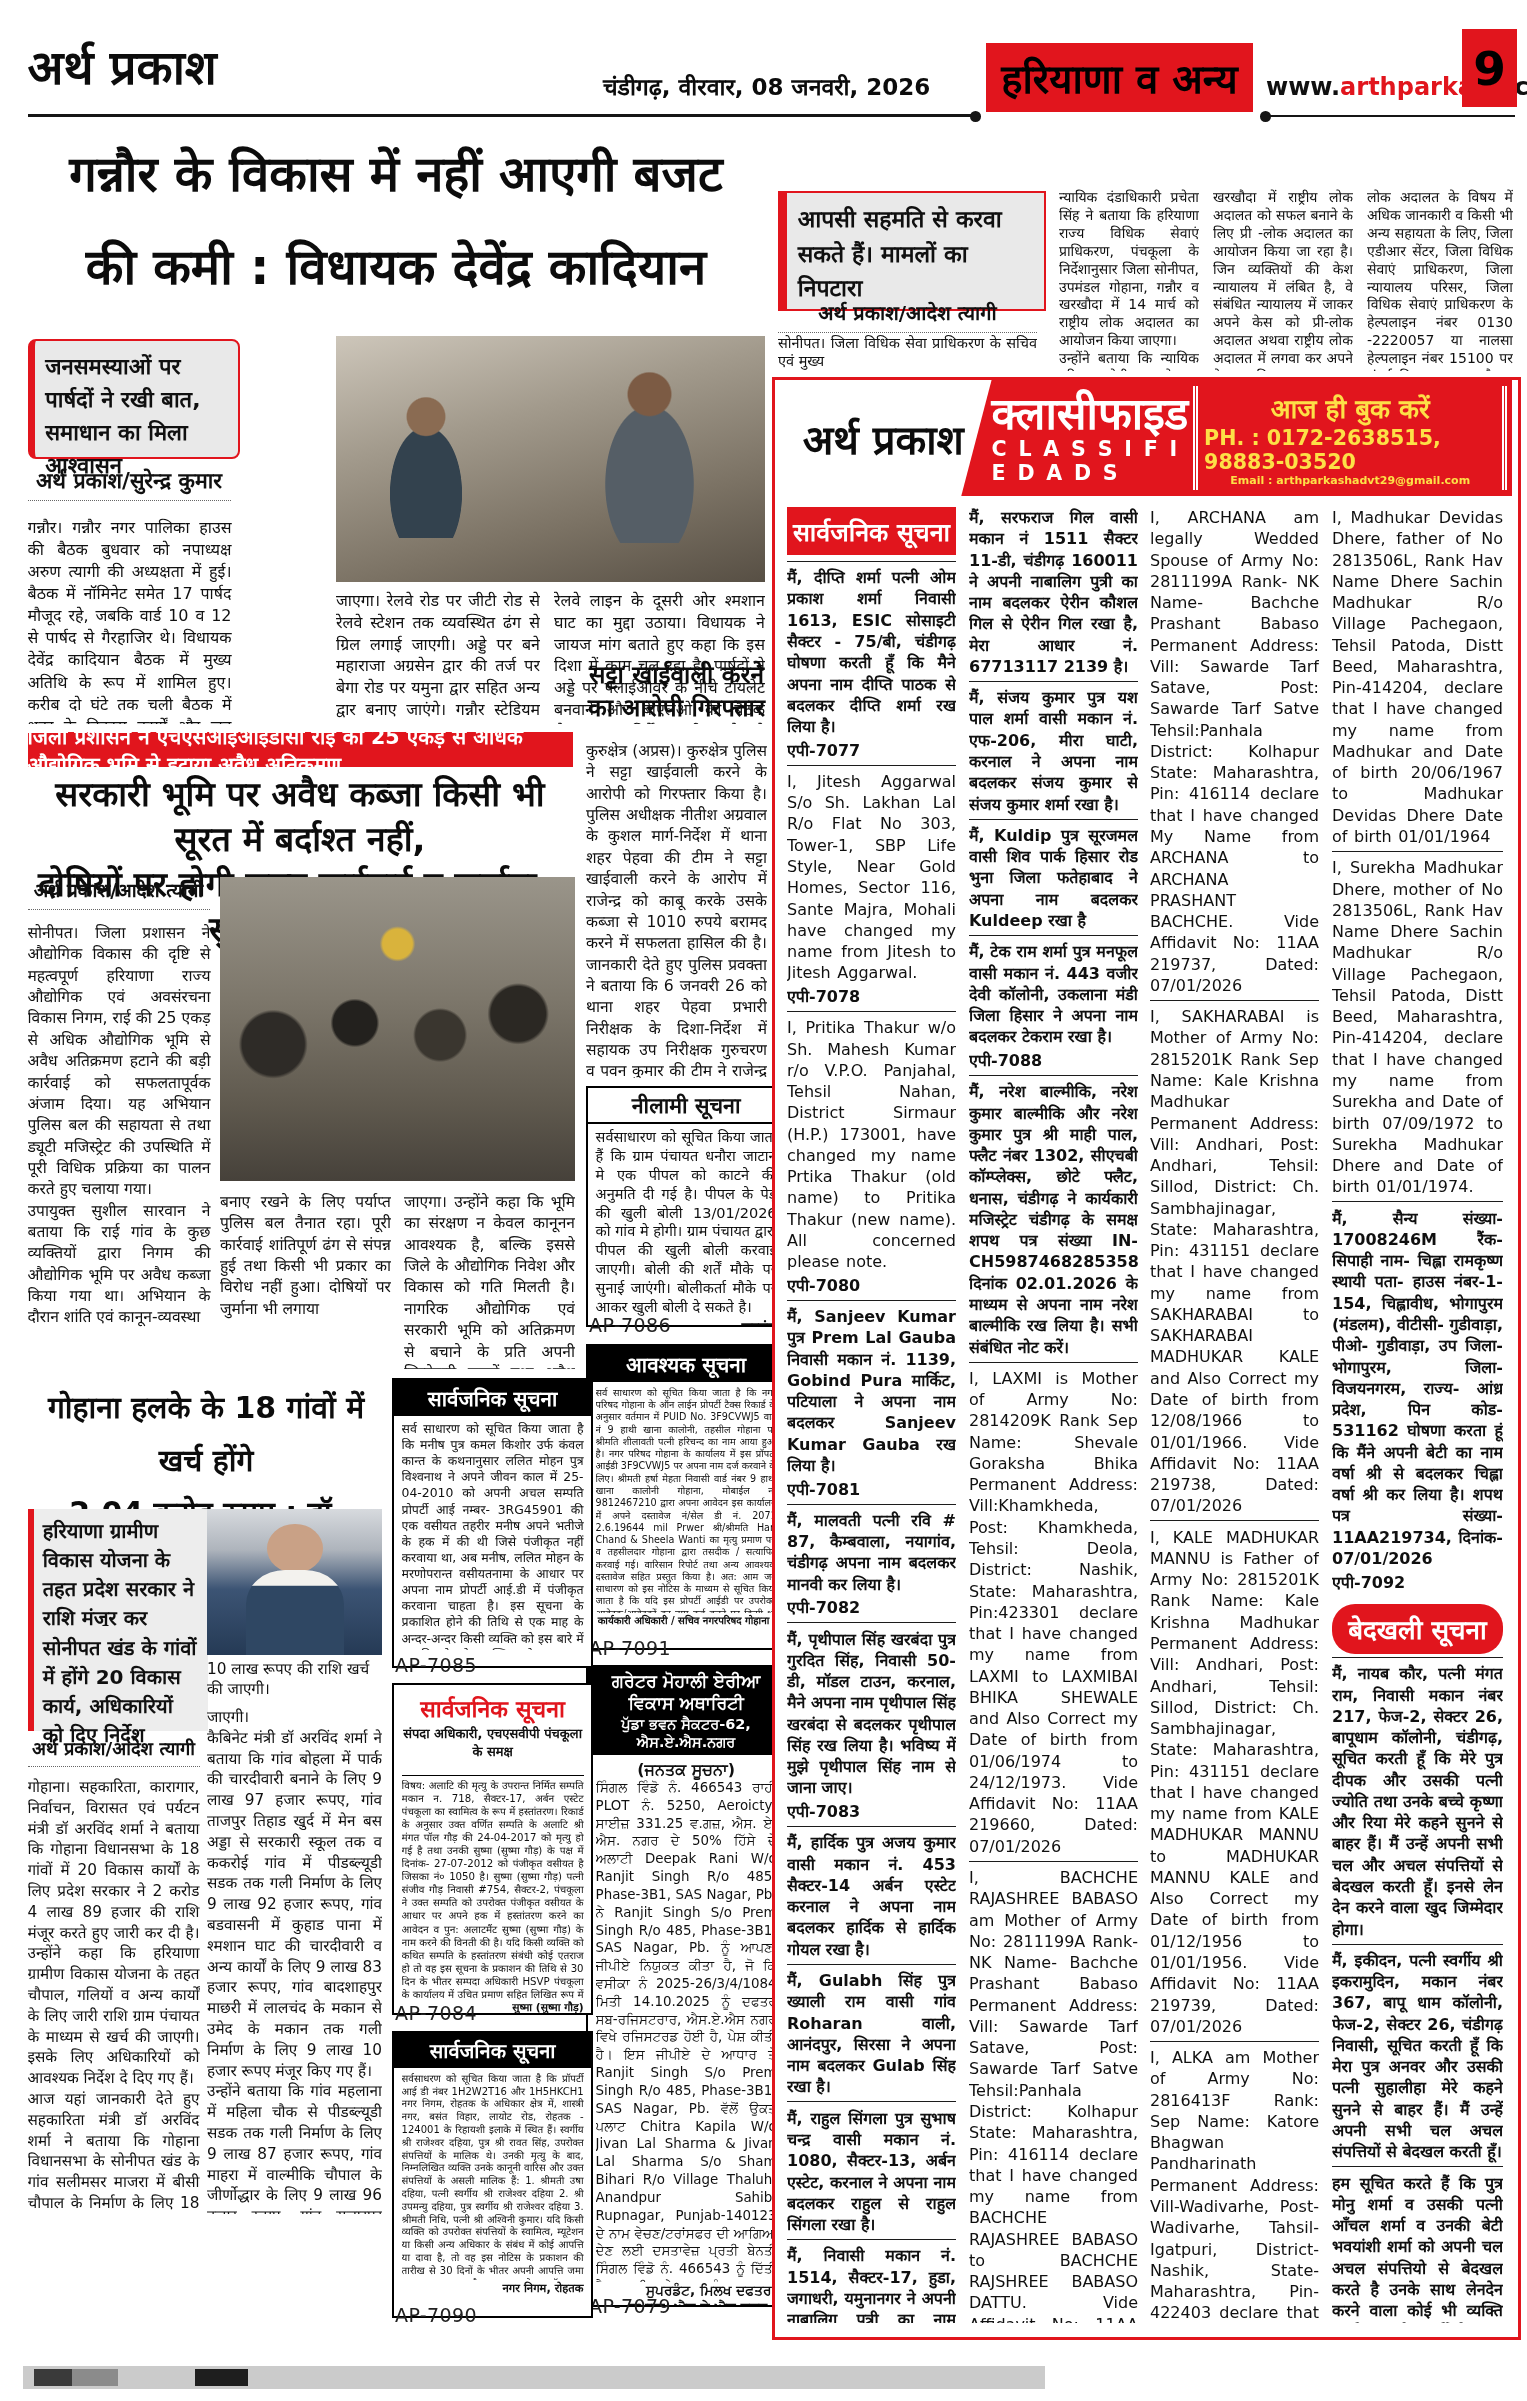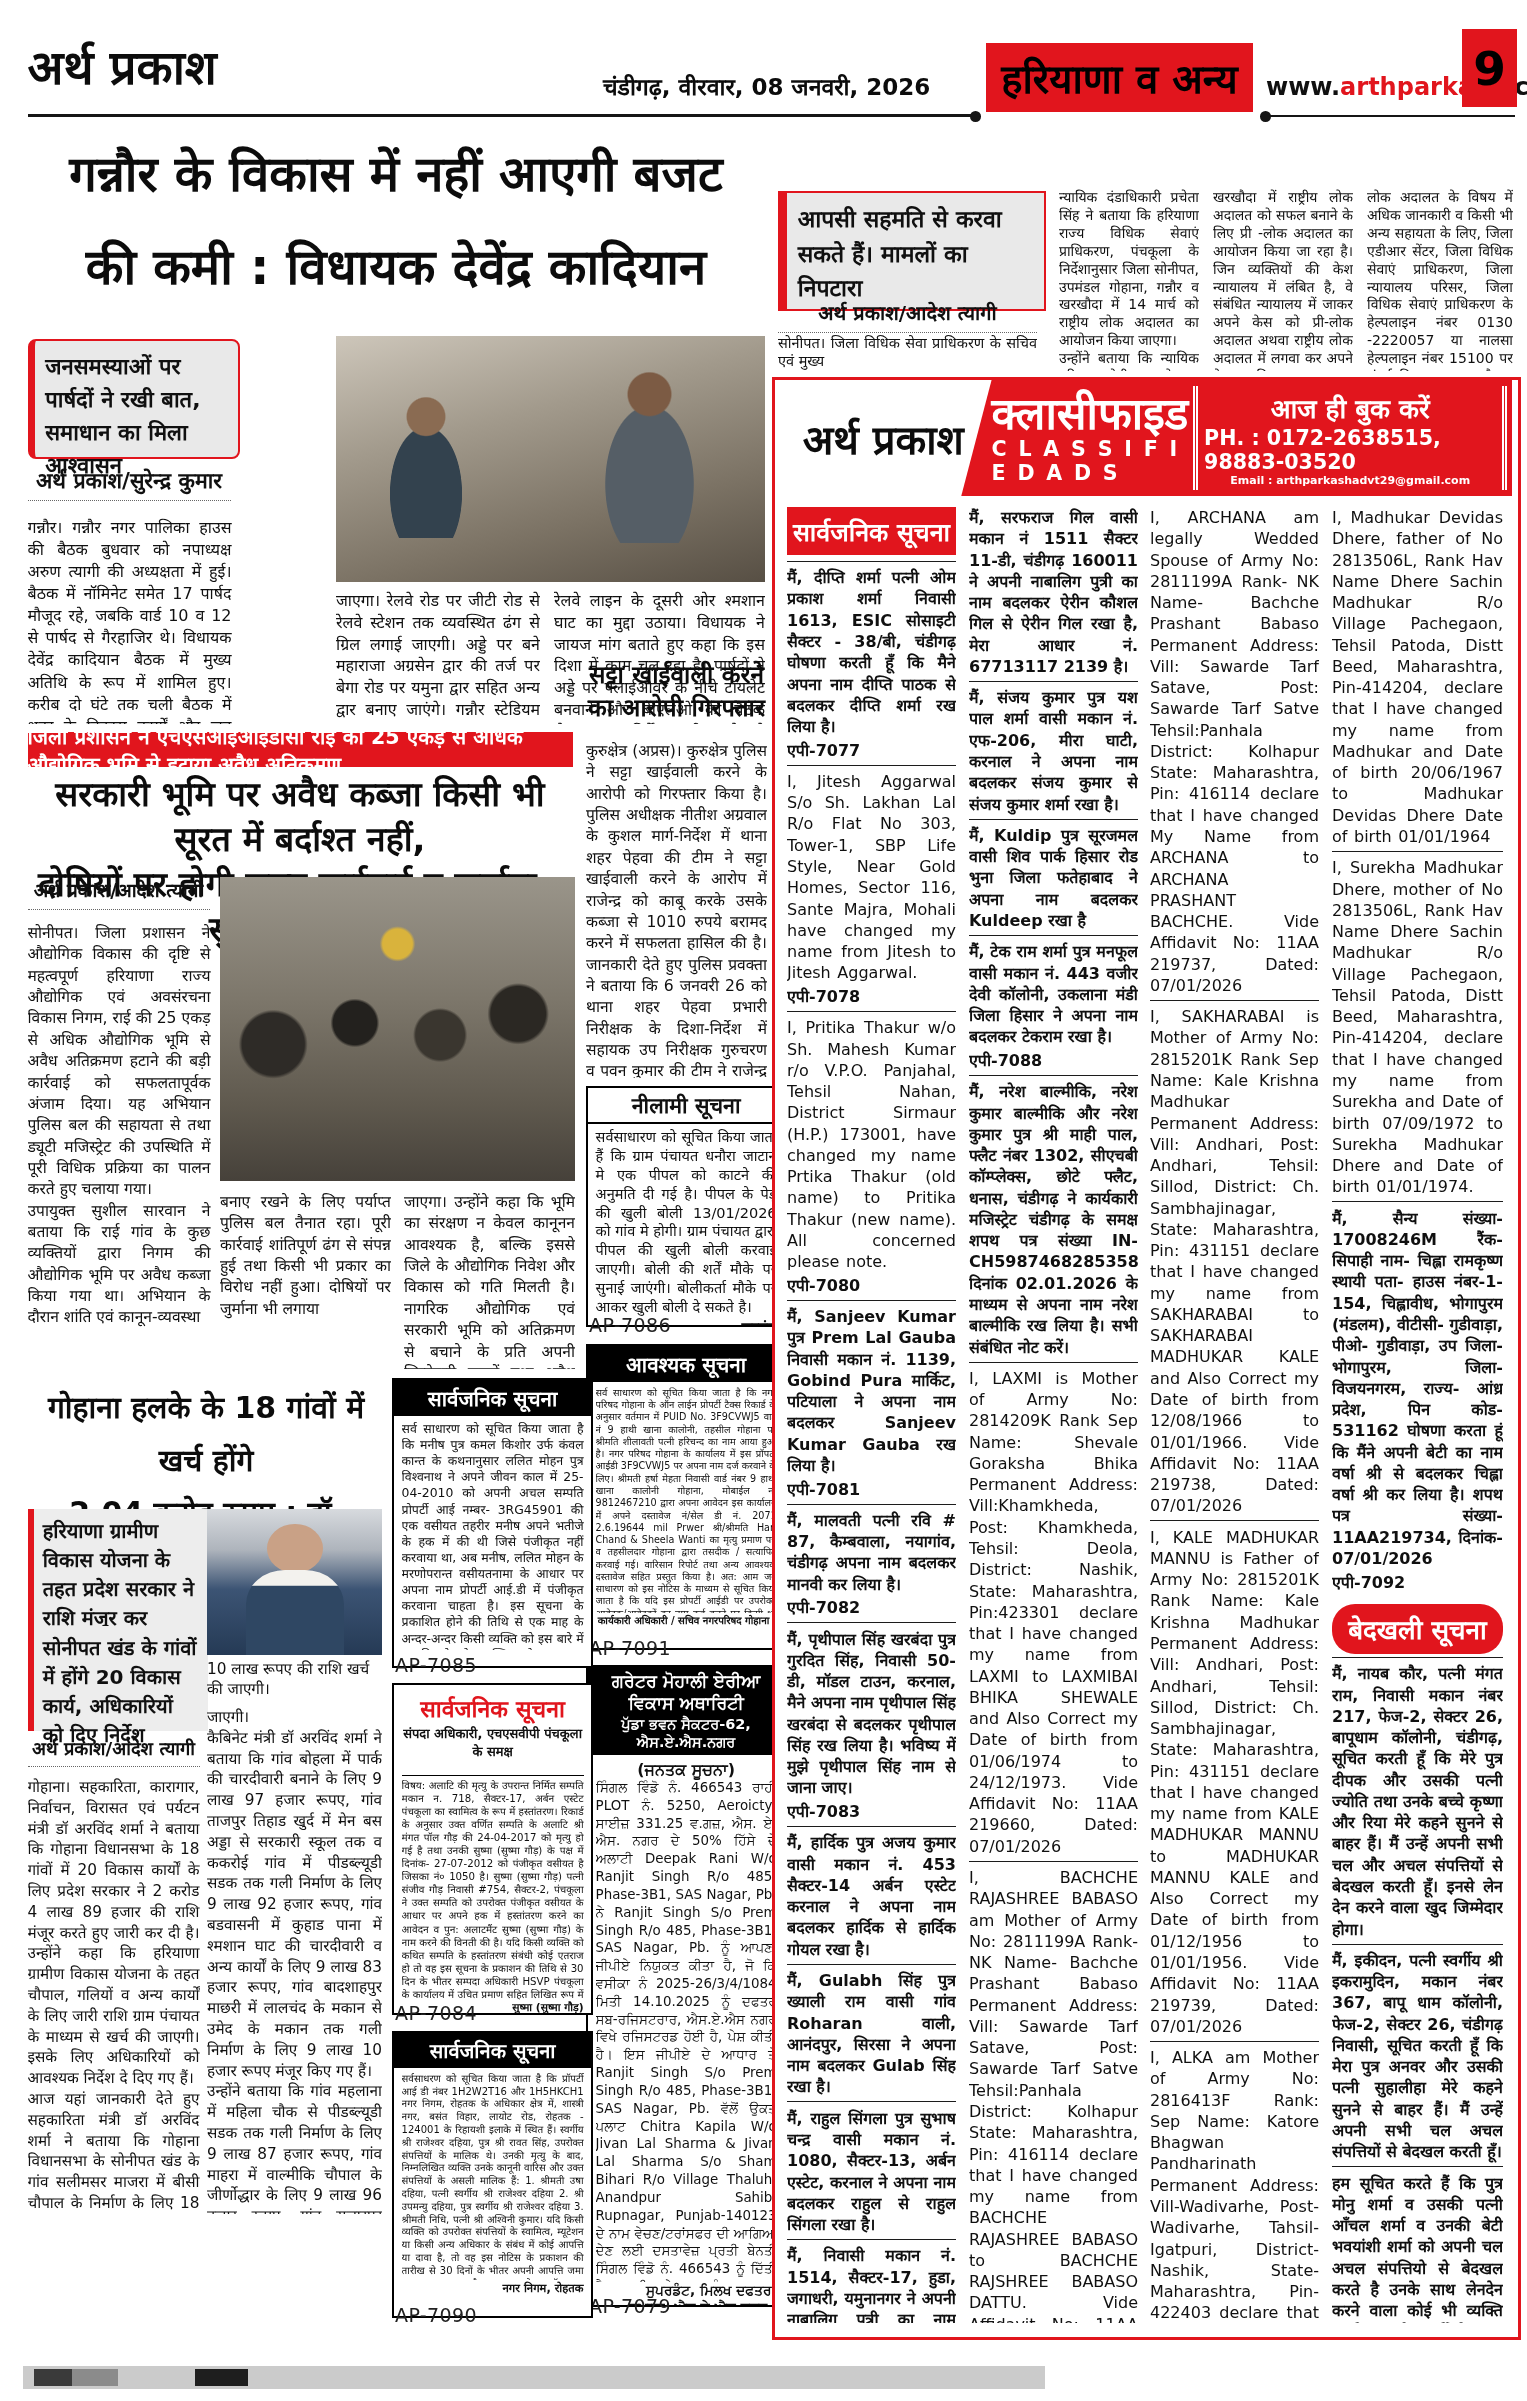--- a/index.html
+++ b/index.html
@@ -45,21 +45,21 @@
       background:#c9a186;}
   .photo3:after{content:"";position:absolute;left:22%;top:42%;width:56%;height:58%;
       background:linear-gradient(180deg,#f3f2ee 0 18%,#2f4763 19% 100%);border-radius:40% 40% 0 0;}
   
   .clwrap{position:absolute;border:3.1px solid var(--red);background:#fff;}
   .banner{position:absolute;background:var(--red);display:flex;align-items:stretch;}
   .bcellL{width:229px;background:#fff;display:flex;align-items:center;justify-content:center;
           clip-path:polygon(0 0,100% 0,86% 100%,0 100%);}
   .bcellM{flex:1;display:flex;flex-direction:column;align-items:center;justify-content:center;color:#fff;}
   .bcellR{width:309px;border-left:5.3px double #fff;border-right:5.3px double #fff;margin:6.1px 4.6px;display:flex;
-          flex-direction:column;align-items:center;justify-content:center;color:#ffffff;padding:0 6.1px;}
+          flex-direction:column;align-items:center;justify-content:center;color:#fde047;padding:0 6.1px;}
   .clcol{position:absolute;overflow:hidden;}
   .ad{border-top:1.5px solid #1c1c1c;padding:5.3px 0 3.8px;font-size:16px;line-height:1.33;text-align:justify;font-weight:600;}
   .ad.en{font-weight:400;word-spacing:1.5px;}
   .clcol .ad:first-child{border-top:none;padding-top:0;}
   .ad-tag{font-weight:600;margin-top:2.3px;text-align:left;}
   .ad-head{background:var(--red);color:#fff;text-align:center;font-weight:800;font-size:25px;padding:6.9px 0;margin-bottom:6.1px;}
   .ad-pill{background:var(--red);color:#fff;border-radius:23px;text-align:center;font-weight:800;font-size:26px;
            padding:6.9px 0;margin:7.6px 0 3.1px;}
   .strip{position:absolute;background:#cbcbcb;}
 </style>
@@ -183,21 +183,21 @@
     </div>
     <div class="bcellR">
       <div style="font-weight:800;font-size:26px;">आज ही बुक करें</div>
       <div style="font-weight:700;font-size:20.6px;">PH. : 0172-2638515, 98883-03520</div>
       <div style="font-weight:700;font-size:11px;">Email : arthparkashadvt29@gmail.com</div>
     </div>
   </div>
 
   <div class="clcol" style="left:787px;top:507px;width:169px;height:1816px;">
       <div class="ad-head">सार्वजनिक सूचना</div>
-      <div class="ad"><span>मैं, दीप्ति शर्मा पत्नी ओम प्रकाश शर्मा निवासी 1613, ESIC सोसाइटी सैक्टर - 38/बी, चंडीगढ़ घोषणा करती हूँ कि मैने अपना नाम दीप्ति पाठक से बदलकर दीप्ति शर्मा रख लिया है।</span><div class="ad-tag">एपी-7077</div></div>
+      <div class="ad"><span>मैं, दीप्ति शर्मा पत्नी ओम प्रकाश शर्मा निवासी 1613, ESIC सोसाइटी सैक्टर - 75/बी, चंडीगढ़ घोषणा करती हूँ कि मैने अपना नाम दीप्ति पाठक से बदलकर दीप्ति शर्मा रख लिया है।</span><div class="ad-tag">एपी-7077</div></div>
       <div class="ad en"><span>I, Jitesh Aggarwal S/o Sh. Lakhan Lal  R/o Flat No 303, Tower-1, SBP Life Style, Near Gold Homes, Sector 116, Sante Majra, Mohali have changed my name from Jitesh to Jitesh Aggarwal.</span><div class="ad-tag">एपी-7078</div></div>
       <div class="ad en"><span>I, Pritika Thakur w/o Sh. Mahesh Kumar r/o V.P.O. Panjahal, Tehsil Nahan, District Sirmaur (H.P.) 173001, have changed my name Prtika Thakur (old name) to Pritika Thakur (new name). All concerned please note.</span><div class="ad-tag">एपी-7080</div></div>
       <div class="ad"><span>मैं, Sanjeev Kumar पुत्र Prem Lal Gauba निवासी मकान नं. 1139, Gobind Pura मार्किट, पटियाला ने अपना नाम बदलकर Sanjeev Kumar Gauba रख लिया है।</span><div class="ad-tag">एपी-7081</div></div>
       <div class="ad"><span>मैं, मालवती पत्नी रवि # 87, कैम्बवाला, नयागांव, चंडीगढ़ अपना नाम बदलकर मानवी कर लिया है।</span><div class="ad-tag">एपी-7082</div></div>
       <div class="ad"><span>मैं, पृथीपाल सिंह खरबंदा पुत्र गुरदित सिंह, निवासी 50-डी, मॉडल टाउन, करनाल, मैने अपना नाम पृथीपाल सिंह खरबंदा से बदलकर पृथीपाल सिंह रख लिया है। भविष्य में मुझे पृथीपाल सिंह नाम से जाना जाए।</span><div class="ad-tag">एपी-7083</div></div>
       <div class="ad"><span>मैं, हार्दिक पुत्र अजय कुमार वासी मकान नं. 453 सैक्टर-14 अर्बन एस्टेट करनाल ने अपना नाम बदलकर हार्दिक से हार्दिक गोयल रखा है।</span></div>
       <div class="ad"><span>मैं, Gulabh सिंह पुत्र ख्याली राम वासी गांव Roharan वाली, आनंदपुर, सिरसा ने अपना नाम बदलकर Gulab सिंह रखा है।</span></div>
       <div class="ad"><span>मैं, राहुल सिंगला पुत्र सुभाष चन्द्र वासी मकान नं. 1080, सैक्टर-13, अर्बन एस्टेट, करनाल ने अपना नाम बदलकर राहुल से राहुल सिंगला रखा है।</span></div>
       <div class="ad"><span>मैं, निवासी मकान नं. 1514, सैक्टर-17, हुडा, जगाधरी, यमुनानगर ने अपनी नाबालिग पुत्री का नाम बदलकर मन्नत से मन्नत कम्बोज रखा है।</span></div>
     </div>

